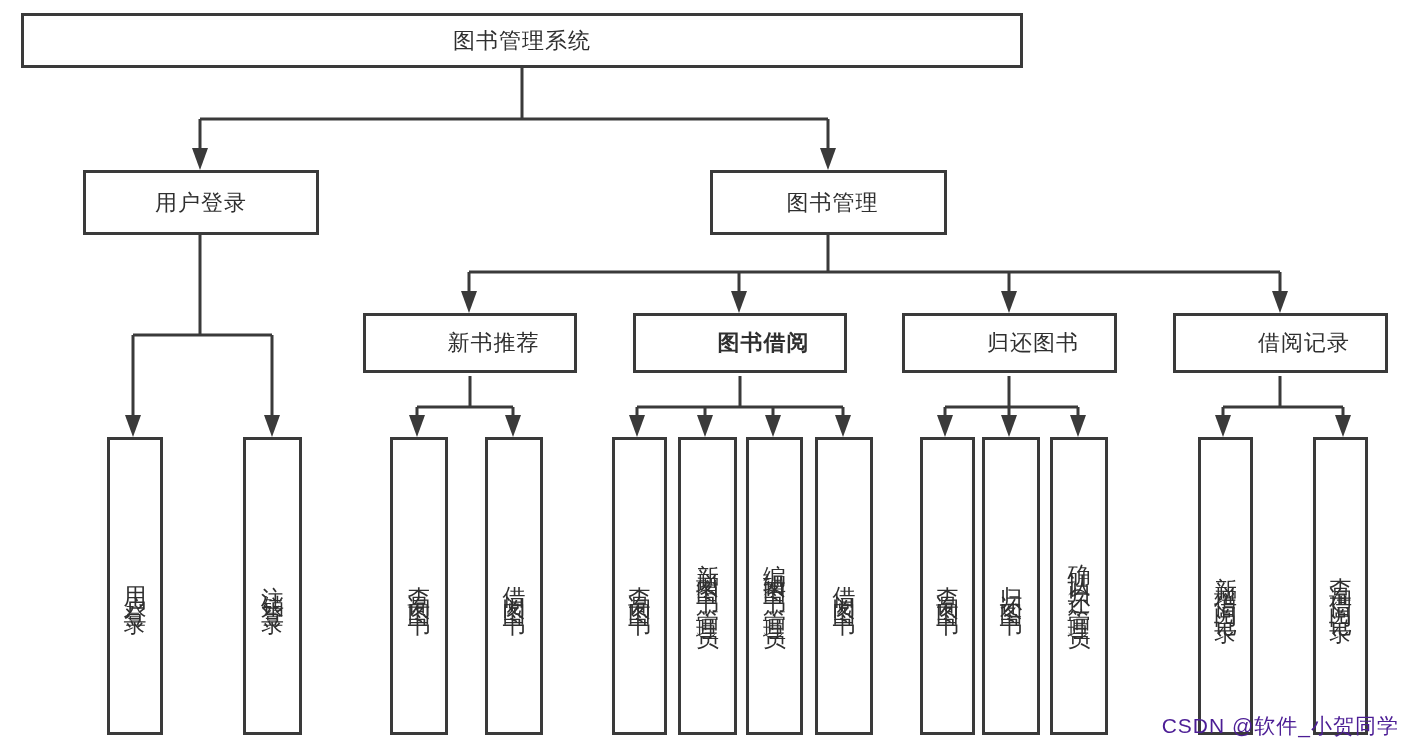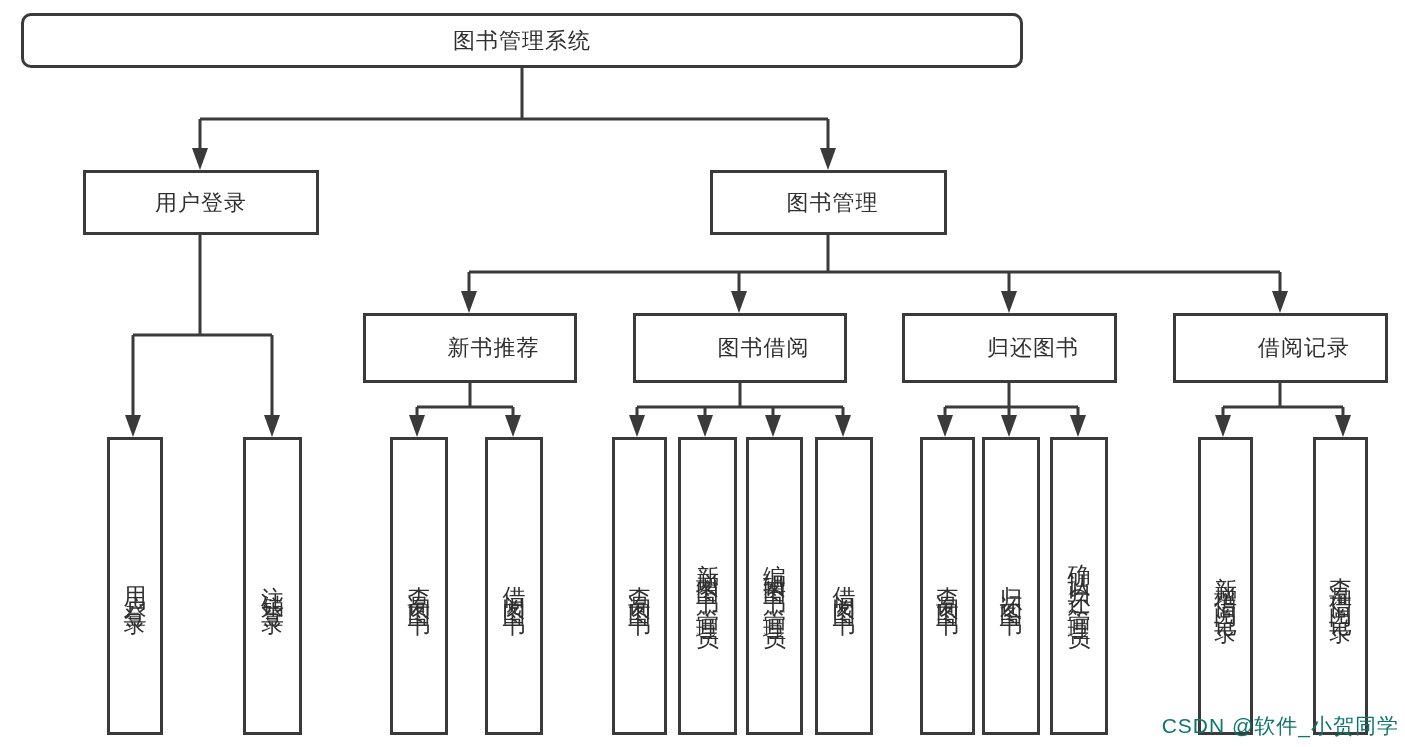--- a/index.html
+++ b/index.html
@@ -8,36 +8,36 @@
   .wires{position:absolute;left:0;top:0;width:1405px;height:747px;}
   .node{
     position:absolute;
     box-sizing:border-box;
     border:3px solid #3a3a3a;
     background:#ffffff;
     display:flex;align-items:center;justify-content:center;
     color:#2f2f2f;
     text-align:center;
   }
-  .node.root{left:21px;top:13px;width:1002px;height:55px;font-size:22px;letter-spacing:1px;border-radius:10px;}
+  .node.root{left:21px;top:13px;width:1002px;height:55px;font-size:22px;letter-spacing:1px;}
   .node.lv2{top:170px;height:65px;font-size:22px;letter-spacing:1px;}
-  .node.lv3{top:313px;height:70px;font-size:22px;letter-spacing:1px;padding-left:47px;}
+  .node.lv3{top:313px;height:60px;font-size:22px;letter-spacing:1px;padding-left:47px;}
   .node.leaf{
     top:437px;height:298px;font-size:23px;
   }
   .leaf span{
     writing-mode:vertical-lr;
     text-orientation:mixed;
     letter-spacing:9px;
     line-height:1;
     white-space:nowrap;
   }
   .watermark{
     position:absolute;right:6px;top:712px;
-    font-size:21px;color:#0f766e;letter-spacing:1px;
+    font-size:21px;color:#4c1d95;letter-spacing:1px;
   }
 </style>
 </head>
 <body>
 
 <div class="canvas">
 
   <svg class="wires" viewBox="0 0 1405 747" xmlns="http://www.w3.org/2000/svg">
     <g stroke="#3a3a3a" stroke-width="3" fill="none">
 
@@ -85,21 +85,21 @@
   <div class="node lv2" style="left:83px;width:236px;">
     <span>用户登录</span>
   </div>
   <div class="node lv2" style="left:710px;width:237px;padding-left:8px;">
     <span>图书管理</span>
   </div>
 
   <div class="node lv3" style="left:363px;width:214px;">
     <span>新书推荐</span>
   </div>
-  <div class="node lv3" style="left:633px;width:214px;">
+  <div class="node lv3" style="left:633px;width:214px;font-weight:bold;">
     <span>图书借阅</span>
   </div>
   <div class="node lv3" style="left:902px;width:215px;">
     <span>归还图书</span>
   </div>
   <div class="node lv3" style="left:1173px;width:215px;">
     <span>借阅记录</span>
   </div>
 
   <div class="node leaf" style="left:107px;width:56px;">

